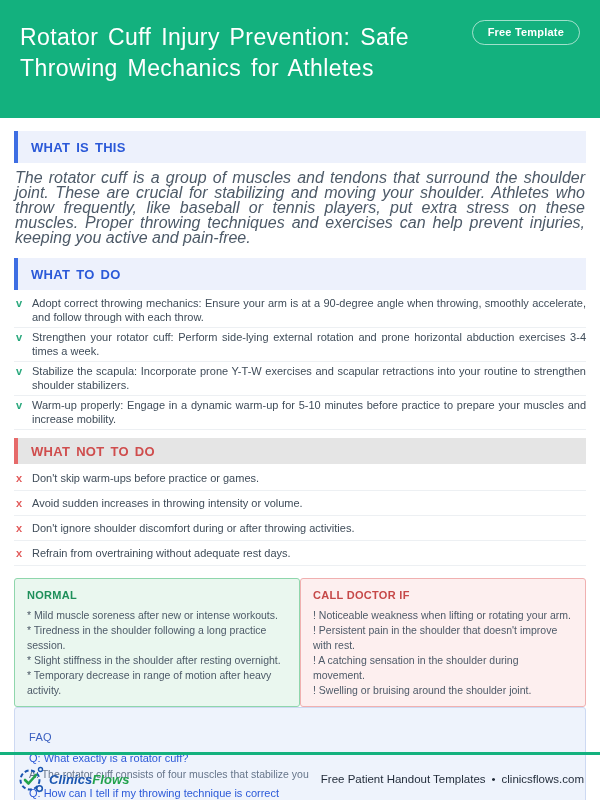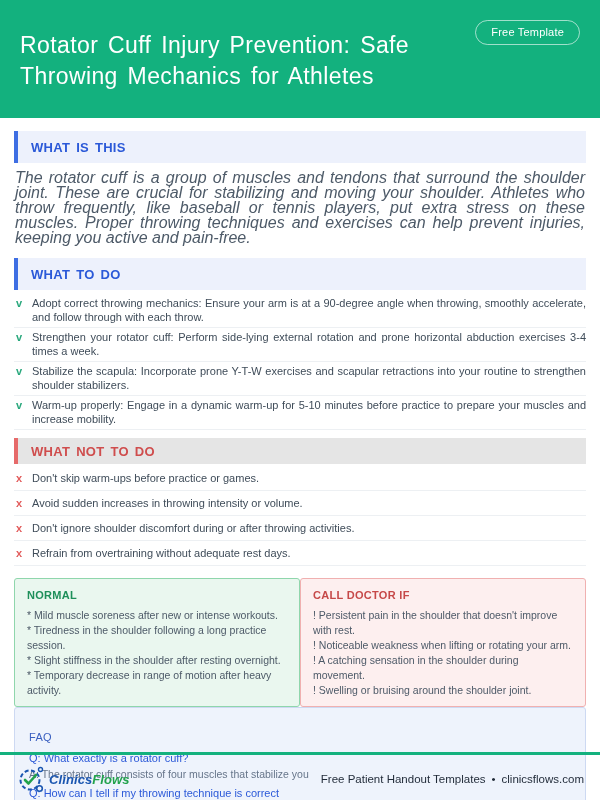--- a/index.html
+++ b/index.html
@@ -8,34 +8,35 @@
     width: 600px; height: 800px;
     position: relative; overflow: hidden;
     background: #ffffff;
     font-family: "Liberation Sans", sans-serif;
     -webkit-font-smoothing: antialiased;
   }
 
   
   .header {
     height: 118px; background: #13b17e;
-    padding: 30px 20px 0; position: relative;
+    padding: 22px 20px 0; position: relative;
   }
   .header h1 {
     margin: 0; width: 455px;
     color: #ffffff; font-size: 23px; line-height: 31px;
     font-weight: 400; letter-spacing: 0.4px; word-spacing: 3px;
   }
   .badge {
     position: absolute; top: 20px; right: 20px;
     border: 1px solid rgba(255,255,255,0.6); border-radius: 14px;
     background: transparent; color: #ffffff;
     font-size: 11px; padding: 5px 15px; line-height: 13px;
     font-family: "Liberation Sans", sans-serif; cursor: pointer;
     letter-spacing: 0.2px;
+    font-weight: bold;
   }
 
   .content { padding: 0 14px; }
 
   
   .secbar {
     margin-top: 13px; height: 32px;
     display: flex; align-items: center;
     border-left: 4px solid; padding-left: 13px;
     font-weight: bold; font-size: 13px; letter-spacing: 0.3px; word-spacing: 2px;
@@ -155,22 +156,22 @@
   <div class="boxes">
     <div class="infobox green">
       <div class="btitle">NORMAL</div>
       <div class="line"><span>*</span> <span>Mild muscle soreness after new or intense workouts.</span></div>
       <div class="line"><span>*</span> <span>Tiredness in the shoulder following a long practice session.</span></div>
       <div class="line"><span>*</span> <span>Slight stiffness in the shoulder after resting overnight.</span></div>
       <div class="line"><span>*</span> <span>Temporary decrease in range of motion after heavy activity.</span></div>
     </div>
     <div class="infobox pink">
       <div class="btitle">CALL DOCTOR IF</div>
+      <div class="line"><span>!</span> <span>Noticeable weakness when lifting or rotating your arm.</span></div>
       <div class="line"><span>!</span> <span>Persistent pain in the shoulder that doesn't improve with rest.</span></div>
-      <div class="line"><span>!</span> <span>Noticeable weakness when lifting or rotating your arm.</span></div>
       <div class="line"><span>!</span> <span>A catching sensation in the shoulder during movement.</span></div>
       <div class="line"><span>!</span> <span>Swelling or bruising around the shoulder joint.</span></div>
     </div>
   </div>
 
   <div class="faq">
     <div class="ftitle">FAQ</div>
     <div class="q">Q: What exactly is a rotator cuff?</div>
     <div class="a">A: The rotator cuff consists of four muscles that stabilize you</div>
     <div class="q">Q: How can I tell if my throwing technique is correct</div>

